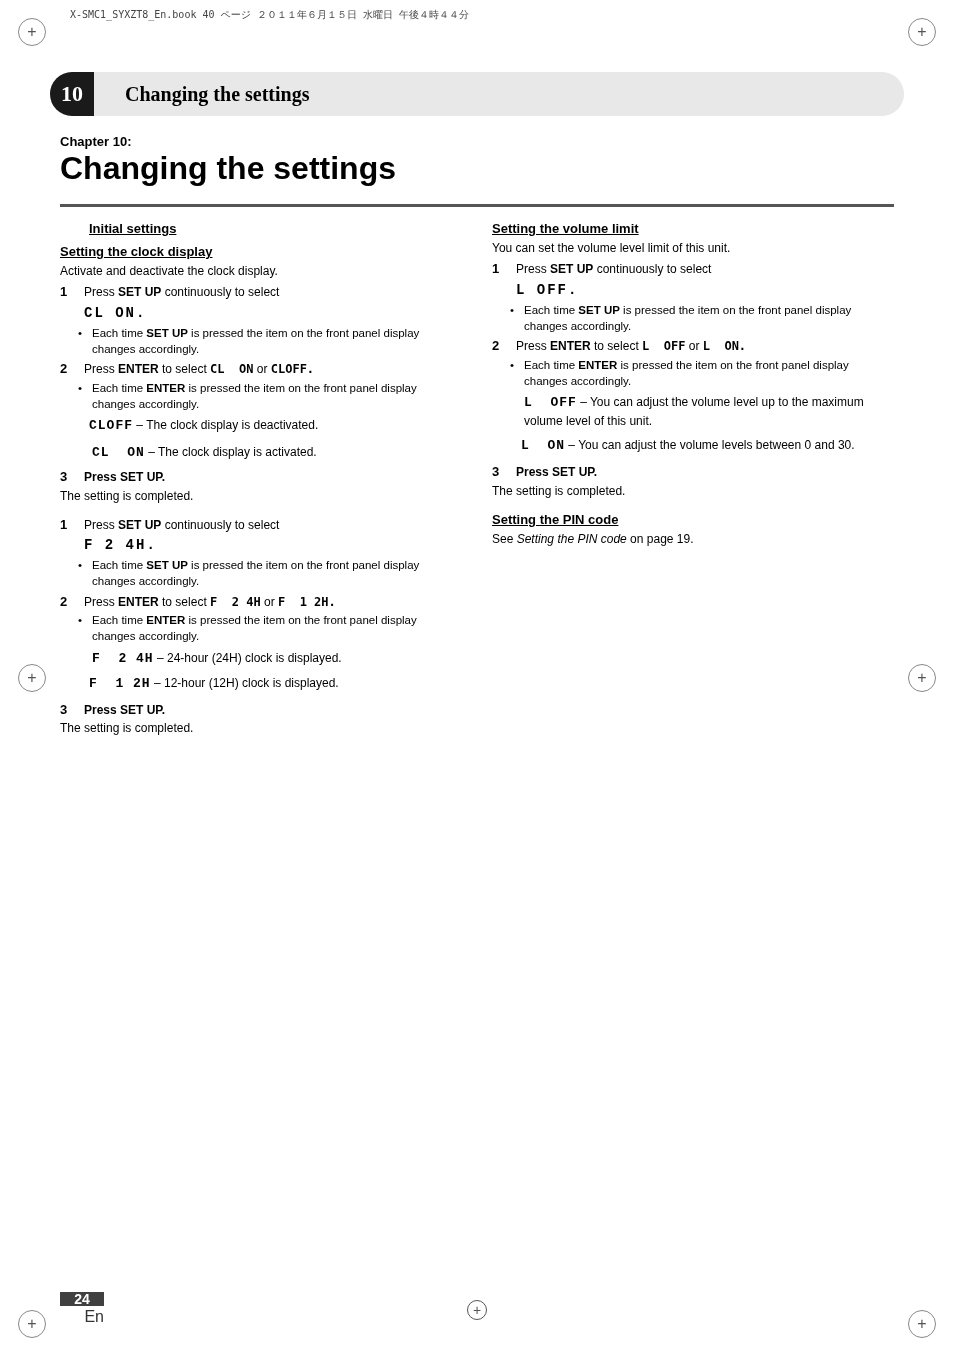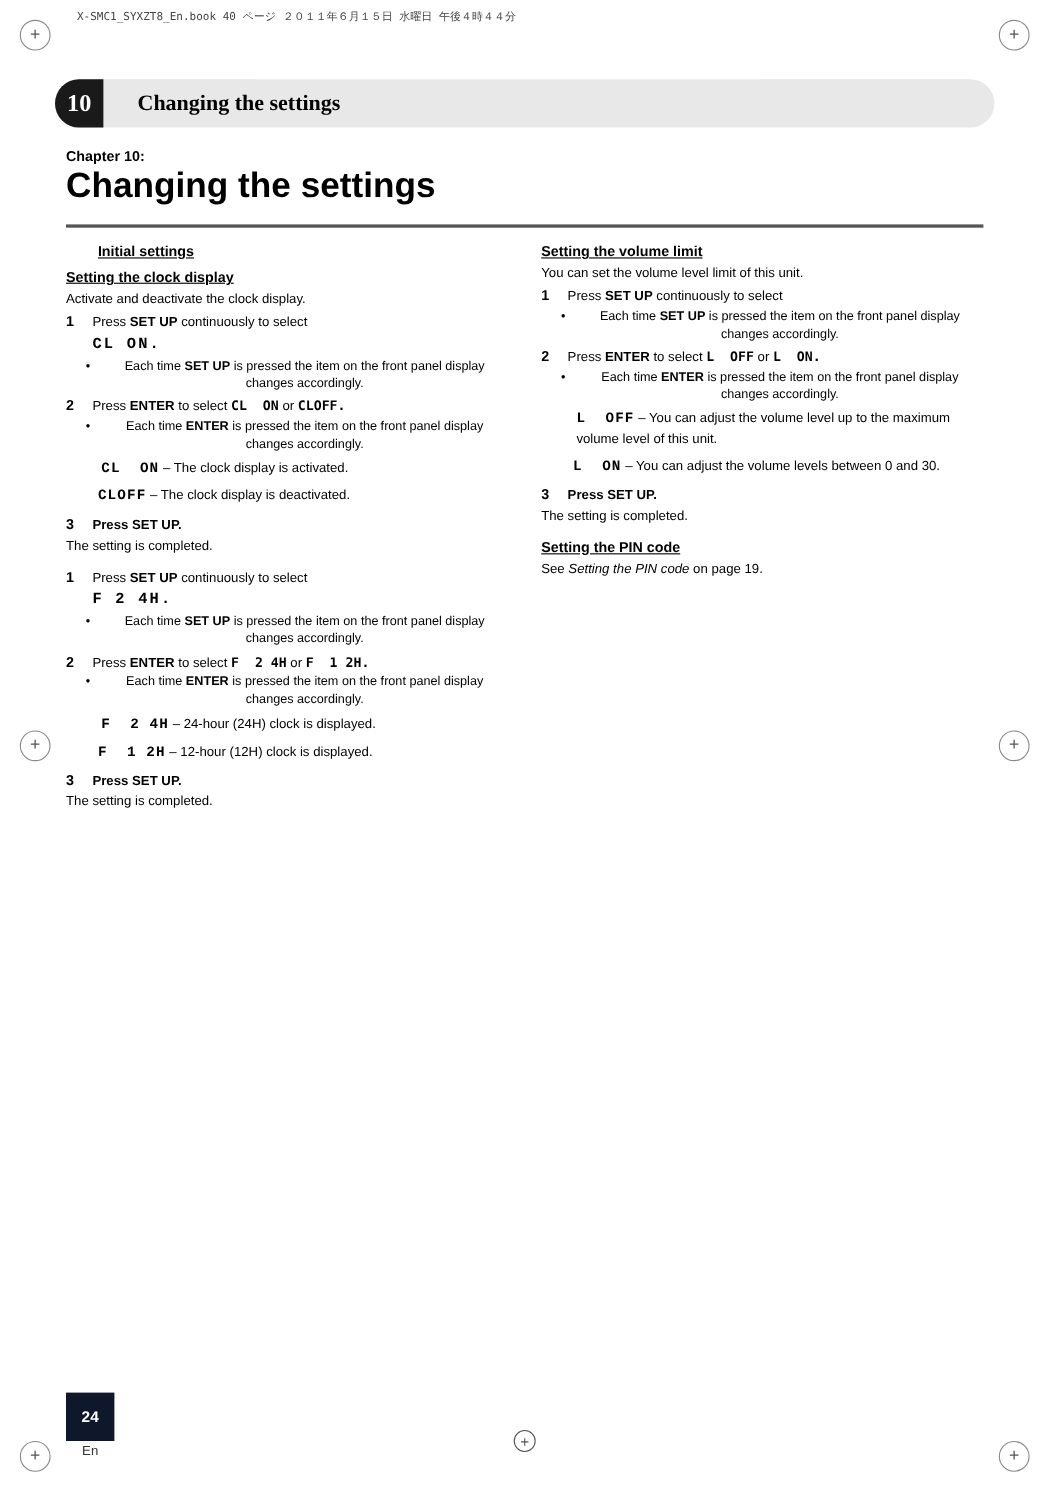--- a/index.html
+++ b/index.html
@@ -165,21 +165,20 @@
       margin: 4px 0 4px 24px;
     }
 
     
     .bullet-item {
       font-size: 11.5px;
       margin-left: 32px;
       margin-bottom: 4px;
       line-height: 1.4;
       position: relative;
-      text-align: center;
     }
     .bullet-item::before {
       content: '•';
       position: absolute;
       left: -14px;
     }
 
     
     .display-option {
       margin-left: 32px;
@@ -197,34 +196,34 @@
     
     .bold { font-weight: bold; }
 
     
     .footer {
       position: absolute;
       bottom: 30px;
       left: 60px;
     }
     .page-badge {
-      background: #0f172a;
+      background: #404040;
       color: #fff;
       font-size: 14px;
       font-weight: bold;
       width: 44px;
-      height: 44px;
+      height: 14px;
       display: flex;
       align-items: center;
       justify-content: center;
     }
     .page-sub {
-      font-size: 12px;
+      font-size: 16px;
       color: #333;
-      text-align: center;
+      text-align: right;
       margin-top: 2px;
     }
 
     
     .crosshair {
       position: absolute;
       bottom: 36px;
       left: 50%;
       transform: translateX(-50%);
       width: 20px;
@@ -283,28 +282,28 @@
       </div>
       <div class="lcd-display">CL  ON.</div>
       <div class="bullet-item mb4">Each time <b>SET UP</b> is pressed the item on the front panel display changes accordingly.</div>
 
       <div class="step mb2">
         <span class="step-number">2</span>
         <span class="step-content">Press <b>ENTER</b> to select <span style="font-family:monospace;font-weight:bold;">CL&nbsp;&nbsp;ON</span> or <span style="font-family:monospace;font-weight:bold;">CLOFF.</span></span>
       </div>
       <div class="bullet-item mb4">Each time <b>ENTER</b> is pressed the item on the front panel display changes accordingly.</div>
 
+      <div class="display-option mb8">
+        <span class="lcd">CLOFF</span>
+        <span> – The clock display is deactivated.</span>
+      </div>
       <div class="display-option">
         <span class="lcd">CL&nbsp;&nbsp;ON</span>
         <span> – The clock display is activated.</span>
       </div>
-      <div class="display-option mb8">
-        <span class="lcd">CLOFF</span>
-        <span> – The clock display is deactivated.</span>
-      </div>
 
       <div class="step mb2">
         <span class="step-number">3</span>
         <span class="step-content bold">Press SET UP.</span>
       </div>
       <div class="body-text mb12">The setting is completed.</div>
 
 
       <div class="step mb2">
         <span class="step-number">1</span>
@@ -338,20 +337,21 @@
 
     <div class="col-right">
 
       <div class="subsection-heading">Setting the volume limit</div>
       <div class="body-text mb4">You can set the volume level limit of this unit.</div>
 
       <div class="step mb2">
         <span class="step-number">1</span>
         <span class="step-content">Press <b>SET UP</b> continuously to select</span>
       </div>
+      <div class="lcd-display">L  OFF.</div>
       <div class="bullet-item mb4">Each time <b>SET UP</b> is pressed the item on the front panel display changes accordingly.</div>
 
       <div class="step mb2">
         <span class="step-number">2</span>
         <span class="step-content">Press <b>ENTER</b> to select <span style="font-family:monospace;font-weight:bold;">L&nbsp;&nbsp;OFF</span> or <span style="font-family:monospace;font-weight:bold;">L&nbsp;&nbsp;ON.</span></span>
       </div>
       <div class="bullet-item mb4">Each time <b>ENTER</b> is pressed the item on the front panel display changes accordingly.</div>
 
       <div class="display-option">
         <span class="lcd">L&nbsp;&nbsp;OFF</span>

